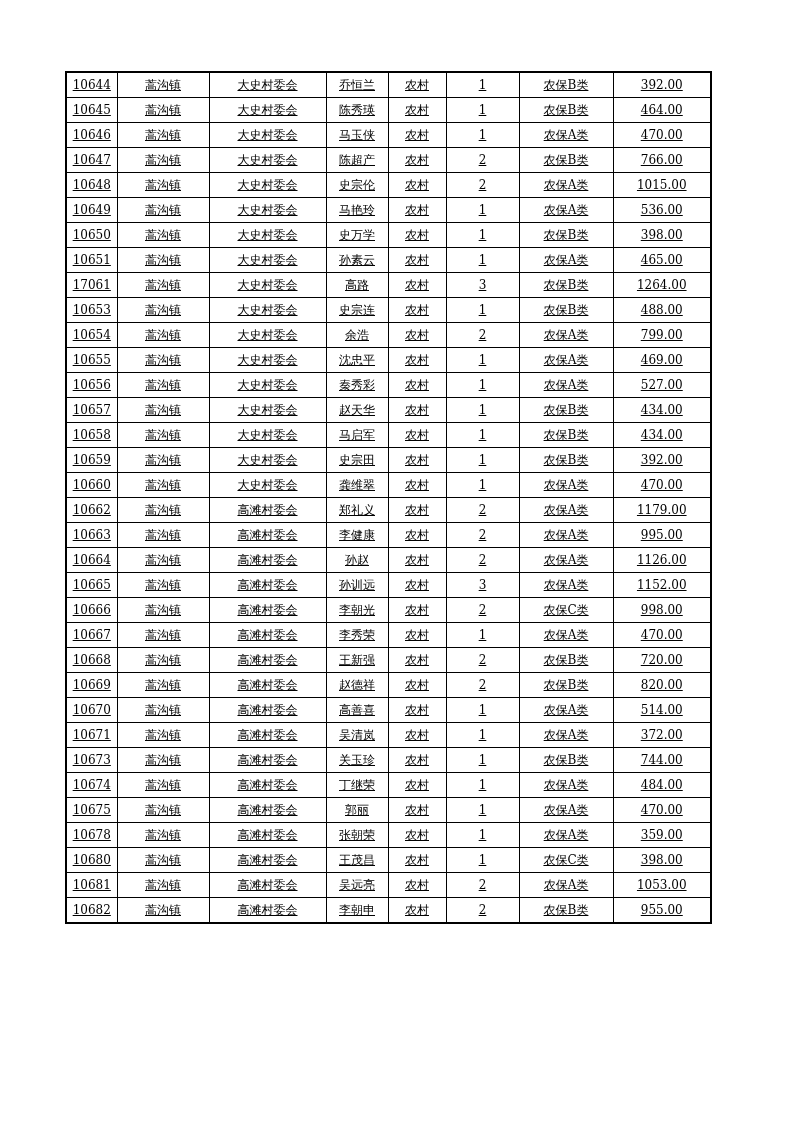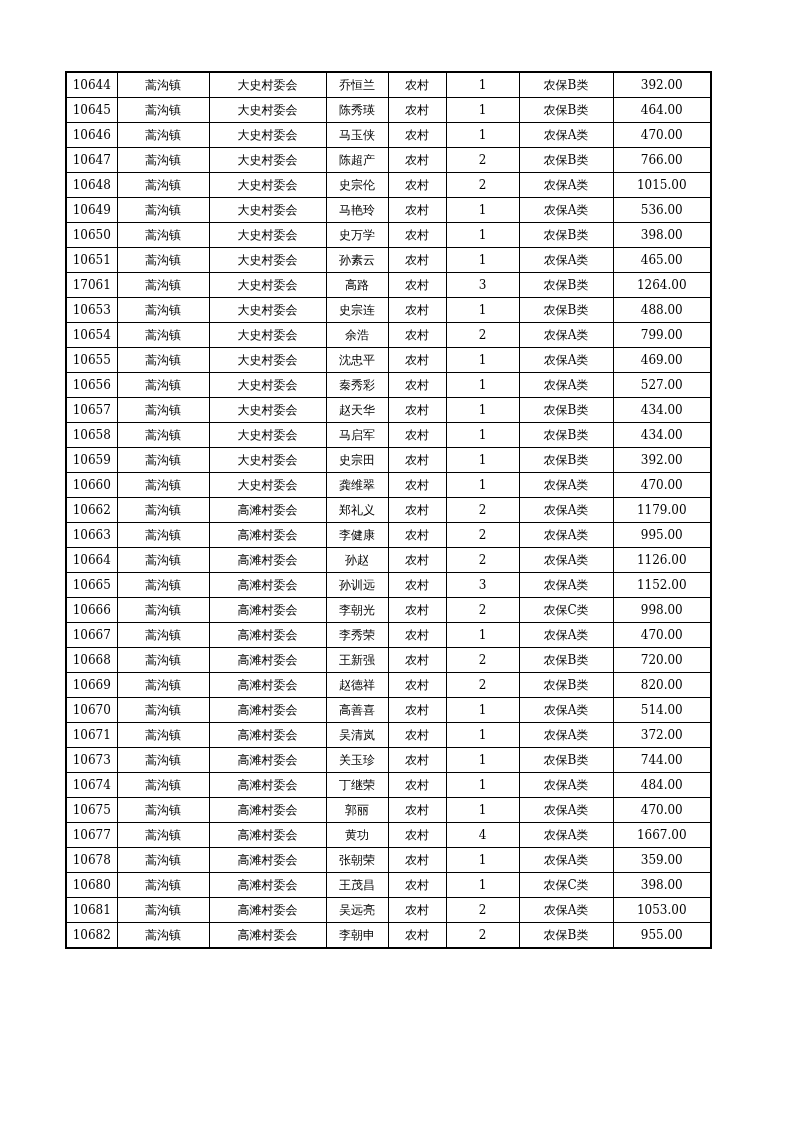--- a/index.html
+++ b/index.html
@@ -20,20 +20,21 @@
     background: #ffffff;
   }
   table.data-table {
     position: absolute;
     left: 65px;
     top: 71px;
     width: 645px;
     border-collapse: collapse;
     table-layout: fixed;
     border: 2px solid #000000;
+    text-decoration: underline;
   }
   table.data-table td {
     border: 1px solid #000000;
     height: 24px;
     padding: 0 2px;
     font-size: 12px;
     line-height: 24px;
     text-align: center;
     vertical-align: middle;
     white-space: nowrap;
@@ -350,30 +351,20 @@
           <td>10675</td>
           <td>蒿沟镇</td>
           <td>高滩村委会</td>
           <td>郭丽</td>
           <td>农村</td>
           <td>1</td>
           <td>农保A类</td>
           <td>470.00</td>
         </tr>
         <tr>
-          <td>10677</td>
-          <td>蒿沟镇</td>
-          <td>高滩村委会</td>
-          <td>黄功</td>
-          <td>农村</td>
-          <td>4</td>
-          <td>农保A类</td>
-          <td>1667.00</td>
-        </tr>
-        <tr>
           <td>10678</td>
           <td>蒿沟镇</td>
           <td>高滩村委会</td>
           <td>张朝荣</td>
           <td>农村</td>
           <td>1</td>
           <td>农保A类</td>
           <td>359.00</td>
         </tr>
         <tr>

